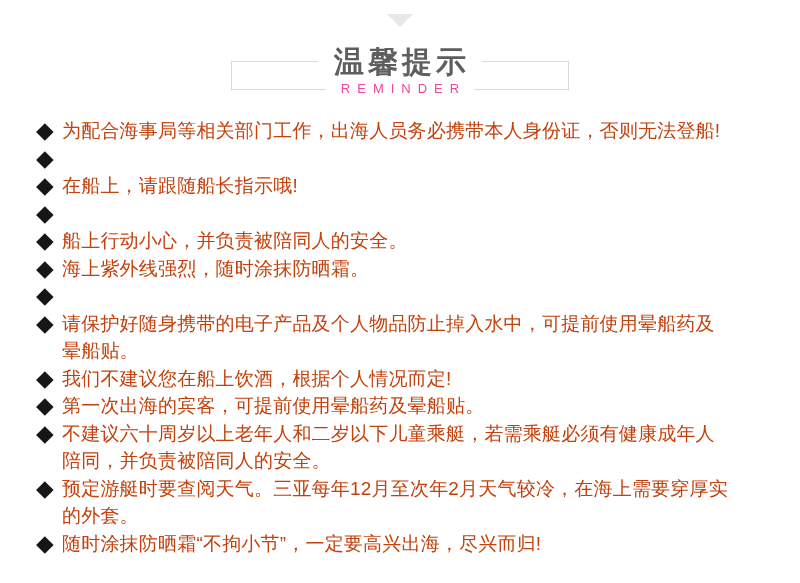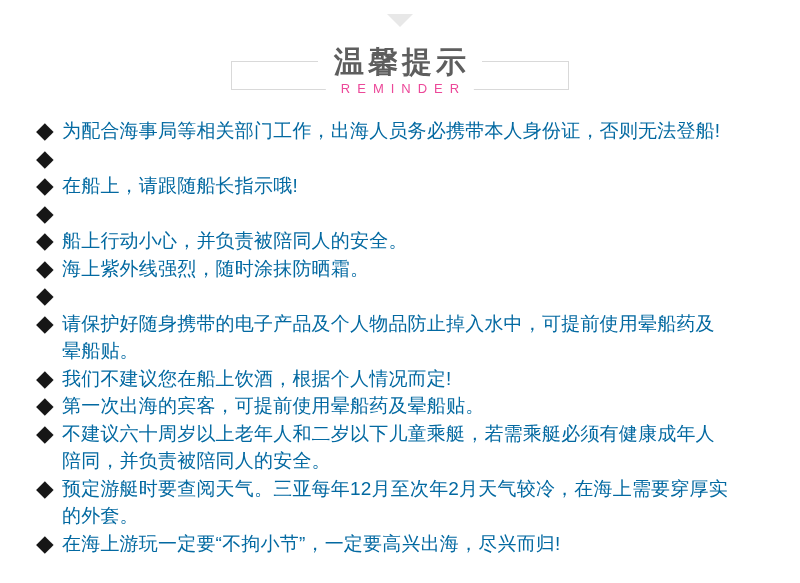--- a/index.html
+++ b/index.html
@@ -75,21 +75,21 @@
     width: 19px;
     margin-right: 7px;
     font-size: 23px;
     line-height: 27.5px;
     color: #161616;
   }
   .item-text {
     max-width: 670px;
     font-size: 19px;
     line-height: 27.5px;
-    color: #0369a1;
+    color: #c2410c;
     letter-spacing: 0.2px;
   }
 </style>
 </head>
 <body>
 
 <div class="page">
 
   <div class="triangle"></div>
 
@@ -151,17 +151,17 @@
       <span class="item-text">不建议六十周岁以上老年人和二岁以下儿童乘艇，若需乘艇必须有健康成年人陪同，并负责被陪同人的安全。</span>
     </li>
 
     <li class="reminder-item">
       <span class="bullet">◆</span>
       <span class="item-text">预定游艇时要查阅天气。三亚每年12月至次年2月天气较冷，在海上需要穿厚实的外套。</span>
     </li>
 
     <li class="reminder-item">
       <span class="bullet">◆</span>
-      <span class="item-text">在海上游玩一定要“不拘小节”，一定要高兴出海，尽兴而归!</span>
+      <span class="item-text">随时涂抹防晒霜“不拘小节”，一定要高兴出海，尽兴而归!</span>
     </li>
   </ul>
 
 </div>
 
 </body></html>

